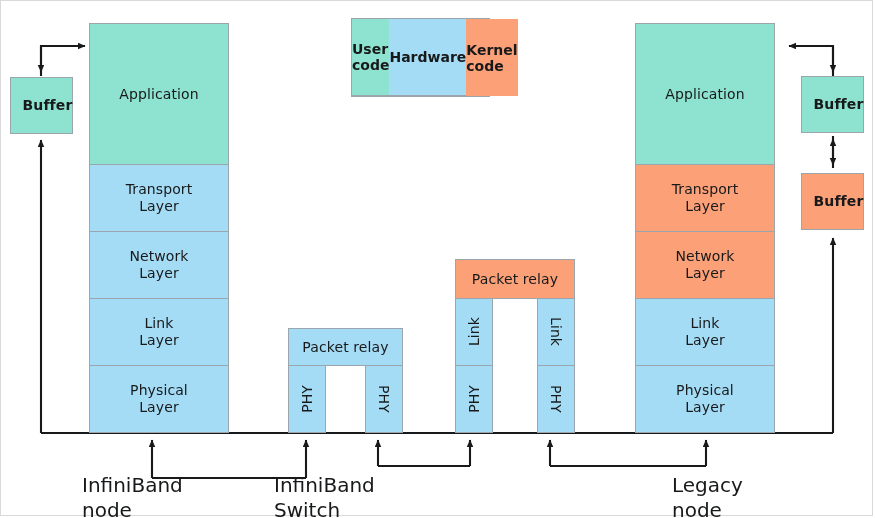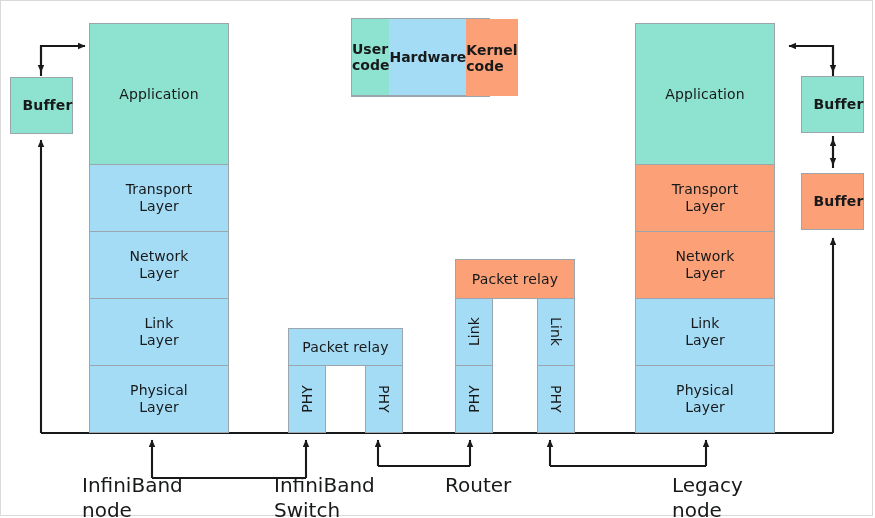--- a/index.html
+++ b/index.html
@@ -209,16 +209,15 @@
   </div>
   <div class="box blue" style="left:635px; top:298px; width:140px; height:68px;">
     <span>Link<br>Layer</span>
   </div>
   <div class="box blue" style="left:635px; top:365px; width:140px; height:68px;">
     <span>Physical<br>Layer</span>
   </div>
 
   <div class="caption" style="left:82px; top:473px; width:140px;">InfiniBand<br>node</div>
   <div class="caption" style="left:274px; top:473px; width:140px;">InfiniBand<br>Switch</div>
-  <div class="caption" style="left:445px; top:473px; width:140px;">Router</div>
   <div class="caption" style="left:672px; top:473px; width:140px;">Legacy<br>node</div>
 
 </div>
 
 </body></html>

